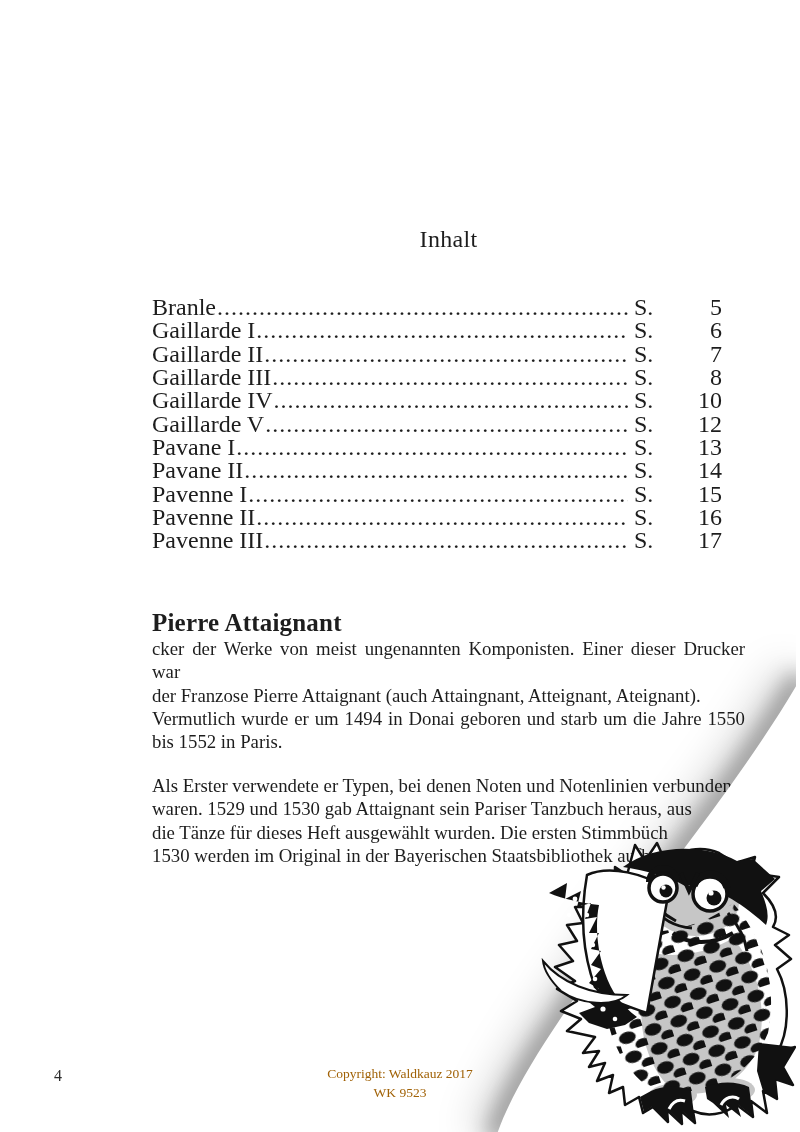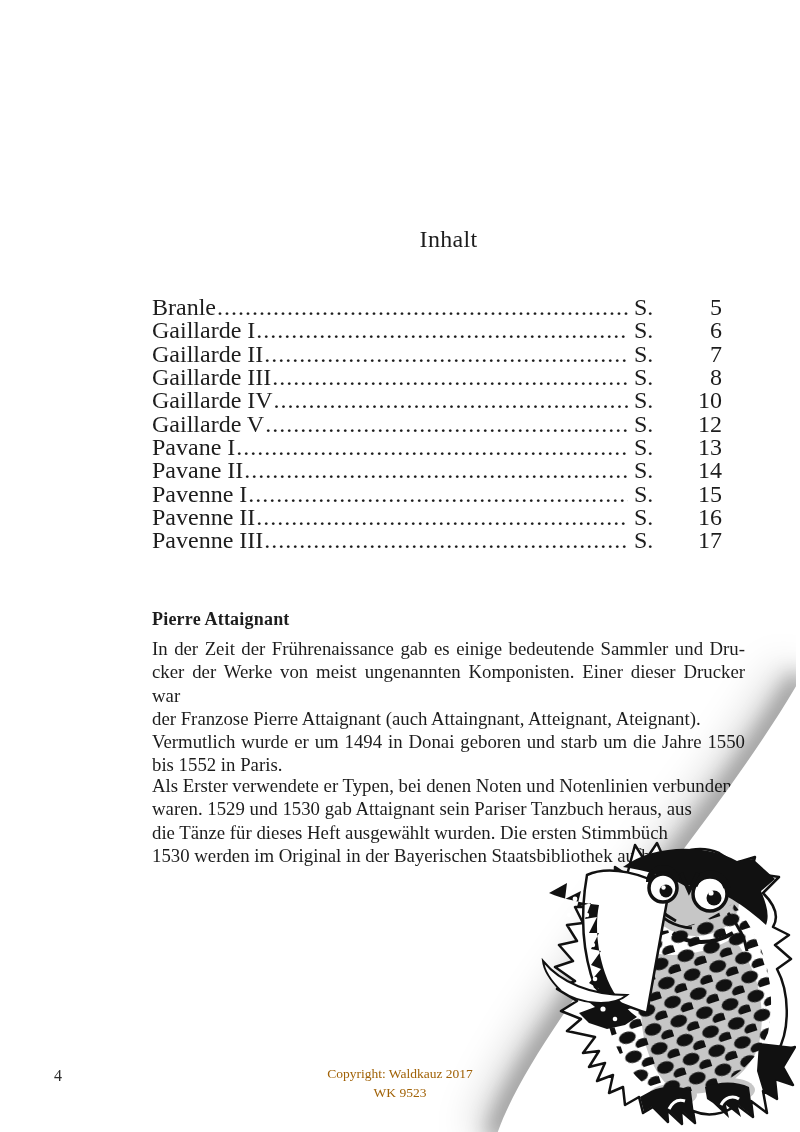--- a/index.html
+++ b/index.html
@@ -11,21 +11,21 @@
   
   .toc{position:absolute;left:152px;top:296px;width:570px;font-size:24px;}
   .toc-row{display:flex;align-items:baseline;height:23.35px;line-height:23.35px;}
   .toc-label{white-space:nowrap;}
   .toc-dots{flex:1;overflow:hidden;white-space:nowrap;margin-left:1px;margin-right:6px;}
   .toc-dots::before{content:"....................................................................................................................................................";
          letter-spacing:1px;}
   .toc-s{flex:0 0 30px;}
   .toc-num{flex:0 0 58px;text-align:right;}
   
-  .heading{position:absolute;left:152px;top:609px;width:593px;font-size:18px;font-weight:bold;letter-spacing:.2px;}
+  .heading{position:absolute;left:152px;top:609px;width:593px;font-size:25px;font-weight:bold;letter-spacing:.2px;}
   .para{position:absolute;left:152px;width:593px;font-size:18.8px;line-height:23.3px;}
   .para-1{top:637px;}
   .para-2{top:774px;}
   .line{text-align:left;}
   .line.stretch{text-align:justify;text-align-last:justify;}
   
   .folio{position:absolute;left:54px;top:1067px;font-size:16px;color:#2c2c2c;}
   .imprint{position:absolute;left:0;top:1064px;width:800px;text-align:center;
            font-size:13.5px;line-height:19px;color:#a16207;}
   
@@ -116,21 +116,20 @@
         <span class="toc-dots"></span>
         <span class="toc-s">S.</span>
         <span class="toc-num">17</span>
       </div>
     </div>
 
   <div class="heading">Pierre Attaignant</div>
 
   <div class="para para-1">
 
-      <div class="line stretch">In der Zeit der Frührenaissance gab es einige bedeutende Sammler und Dru-</div>
 
       <div class="line stretch">cker der Werke von meist ungenannten Komponisten. Einer dieser Drucker war</div>
 
       <div class="line">der Franzose Pierre Attaignant (auch Attaingnant, Atteignant, Ateignant).</div>
 
       <div class="line stretch">Vermutlich wurde er um 1494 in Donai geboren und starb um die Jahre 1550</div>
 
       <div class="line">bis 1552 in Paris.</div>
     </div>
 

